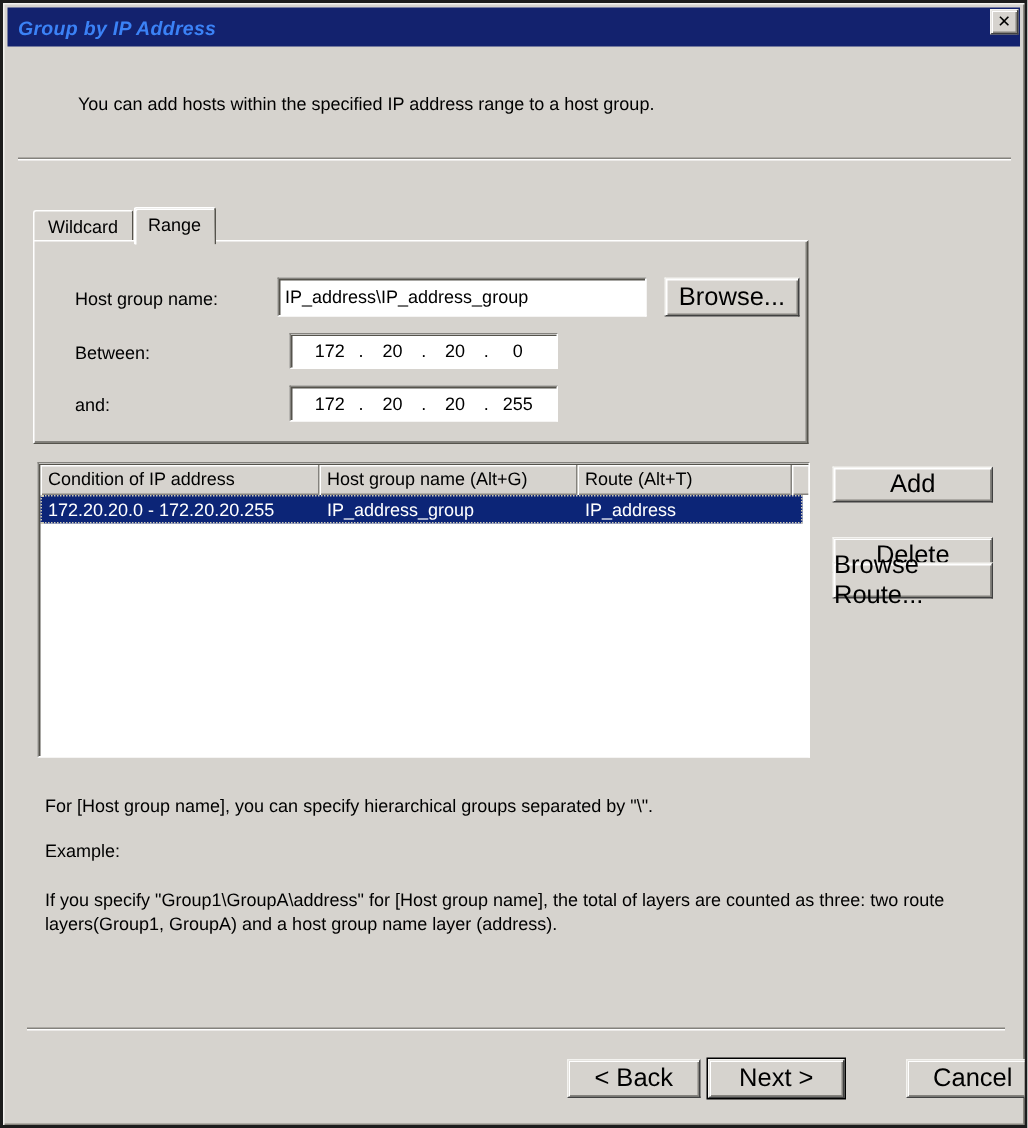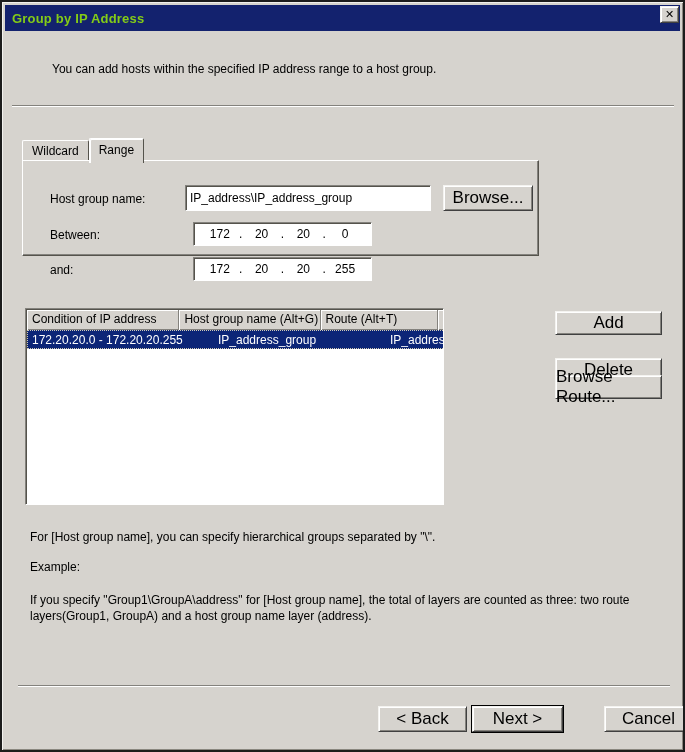--- a/index.html
+++ b/index.html
@@ -19,21 +19,21 @@
     box-shadow: inset 1px 1px 0 #f2f1ee, inset -1px -1px 0 #8a877f;
     overflow: hidden;
   }
   
   .titlebar {
     position: absolute; left: 3px; top: 3px; right: 3px; height: 26px;
     background: var(--titlebar, #13226e);
     display: flex; align-items: center;
     padding: 0 4px 0 7px;
   }
-  .title-text { color: #84cc16; font-weight: bold; font-size: 13px; letter-spacing: 0.2px; }
+  .title-text { color: #3b82f6; font-weight: bold; font-size: 13px; letter-spacing: 0.2px; font-style: italic; }
   .close-btn {
     position: absolute; right: 4px; top: 4px;
     width: 19px; height: 17px;
     background: #d6d3ce;
     border: 1px solid; border-color: #f4f3f0 #404040 #404040 #f4f3f0;
     box-shadow: inset 1px 1px 0 #fff, inset -1px -1px 0 #84827d;
     display: flex; align-items: center; justify-content: center;
     cursor: default;
   }
   .close-glyph {
@@ -58,21 +58,21 @@
     border-radius: 2px 2px 0 0;
     padding: 0 9px;
     display: flex; align-items: center; justify-content: center;
     position: relative;
     cursor: default;
   }
   .tab.inactive { height: 21px; z-index: 1; }
   .tab.active   { height: 25px; z-index: 3; margin-bottom: -2px; padding-bottom: 2px; box-shadow: inset 1px 1px 0 #fff; }
   
   .panel {
-    position: absolute; left: 20px; top: 158px; width: 517px; height: 96px;
+    position: absolute; left: 20px; top: 158px; width: 517px; height: 136px;
     background: #d6d3ce;
     border: 1px solid; border-color: #fff #55534c #55534c #fff;
     box-shadow: inset -1px -1px 0 #84827d;
     z-index: 2;
   }
   .field-label { position: absolute; left: 27px; }
   .lbl-host    { top: 31px; }
   .lbl-between { top: 67px; }
   .lbl-and     { top: 102px; }
   .sunken {
@@ -108,21 +108,21 @@
   .side-btn { position: absolute; left: 553px; width: 107px; height: 24px; }
   .btn-add          { top: 309px; }
   .btn-delete       { top: 356px; }
   .btn-browse-route { top: 373px; }
   .footer-btn { position: absolute; top: 704px; height: 26px; }
   .btn-back   { left: 376px; width: 89px; }
   .btn-next   { left: 470px; width: 91px; }
   .btn-cancel { left: 578px; width: 89px; margin-left: 24px; }
   
   .listview {
-    position: absolute; left: 23px; top: 306px; width: 419px; height: 197px;
+    position: absolute; left: 23px; top: 306px; width: 515px; height: 197px;
     background: #fff;
     border: 1px solid; border-color: #84827d #fff #fff #84827d;
     box-shadow: inset 1px 1px 0 #55534c;
     overflow: hidden;
   }
   .lv-header { display: flex; height: 20px; margin: 1px 0 0 1px; }
   .lv-th {
     background: #d6d3ce;
     border-right: 1px solid #84827d;
     box-shadow: inset 1px 1px 0 #fff, inset 0 -1px 0 #84827d;

